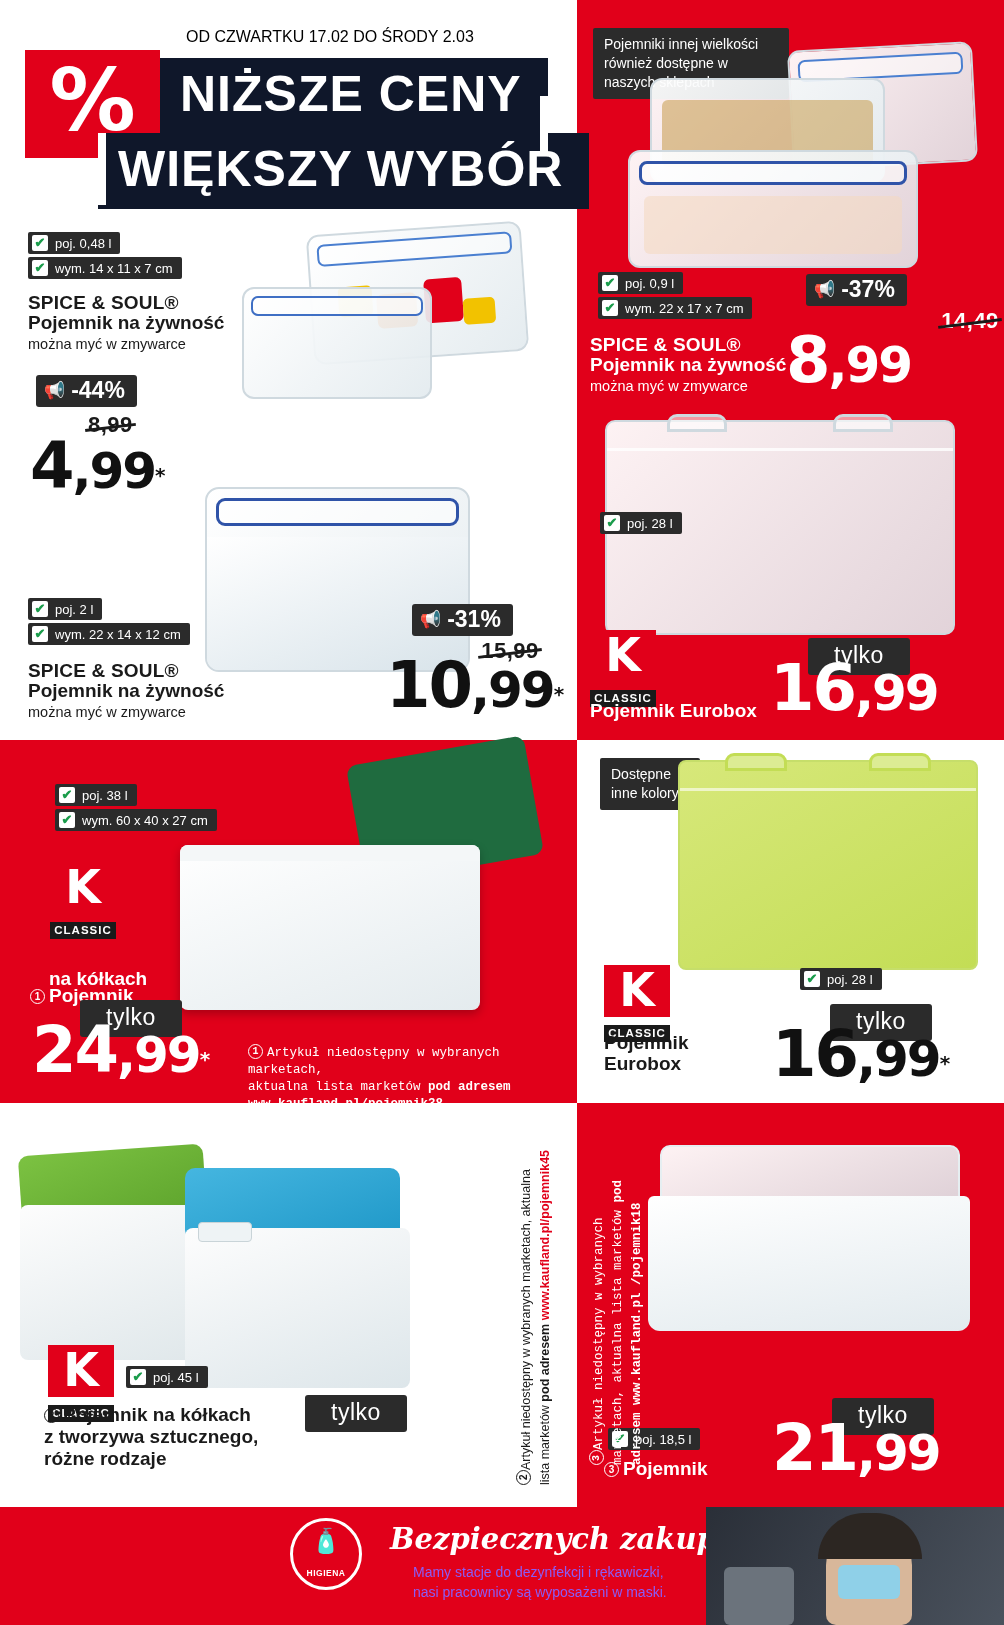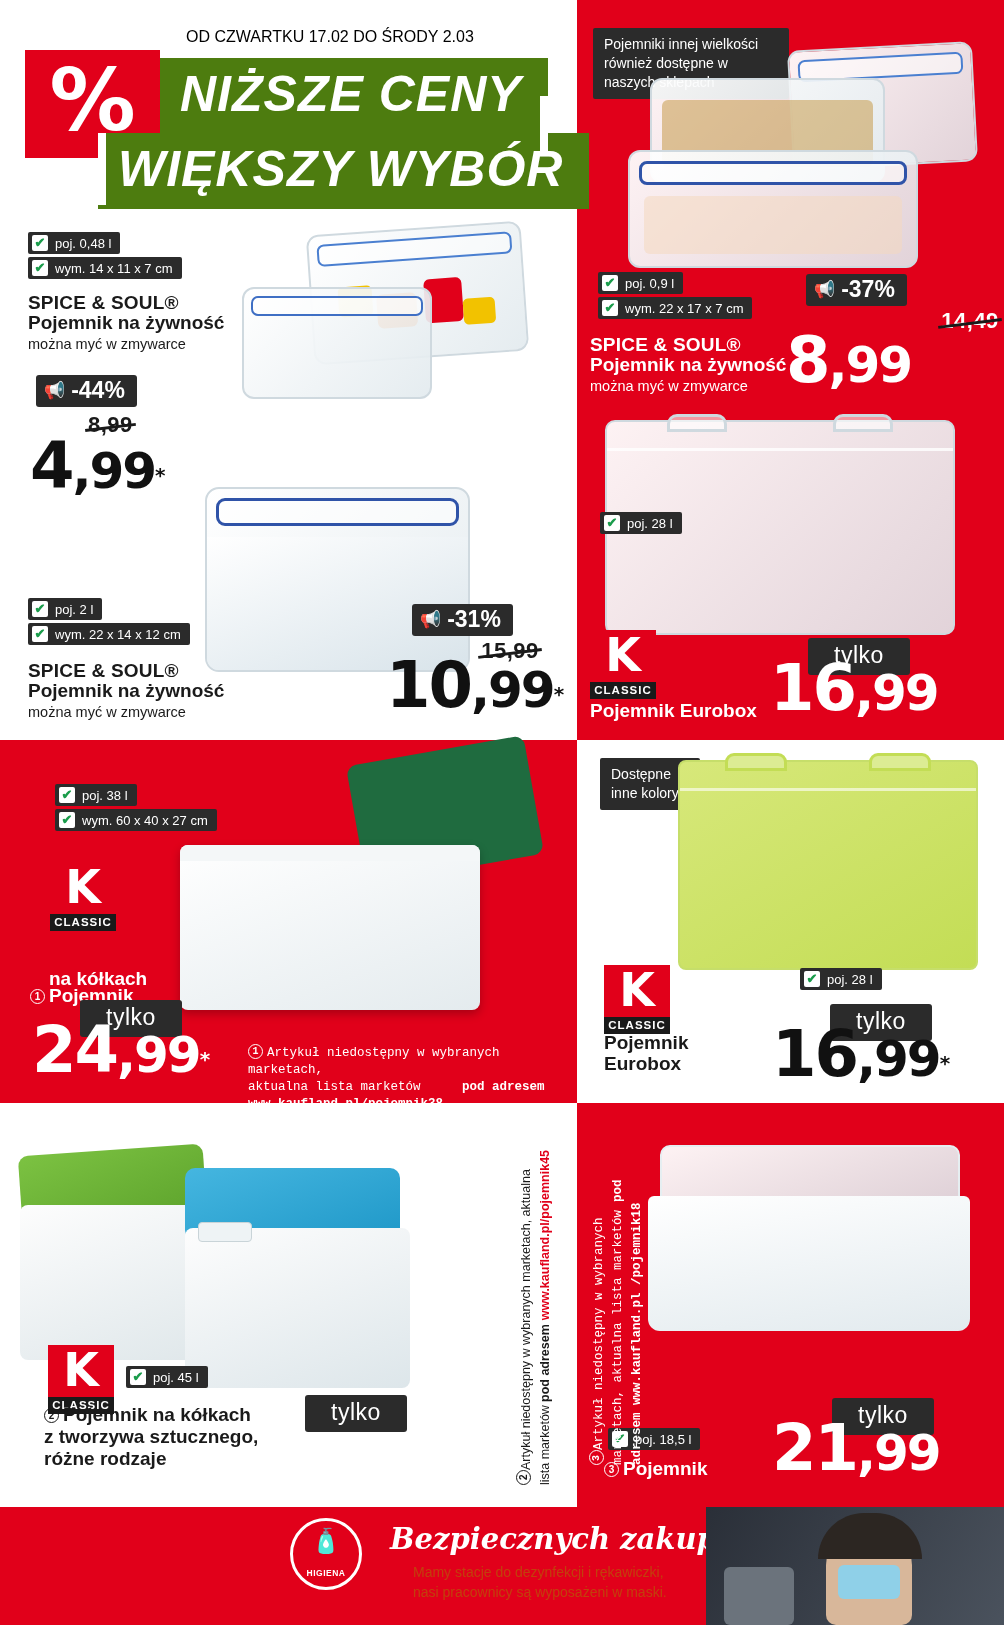--- a/index.html
+++ b/index.html
@@ -66,39 +66,39 @@
     width: 66px; height: 52px; background: #e1001a; position: relative;
   }
   .klogo .kbox::before {
     content: "K"; position: absolute; left: 50%; top: 50%;
     transform: translate(-50%, -52%);
     color: #fff; font-size: 46px; font-weight: bold;
     font-family: "DejaVu Sans", sans-serif;
   }
   .klogo .cl {
     background: #1a1a1a; color: #fff; font-size: 11.5px; font-weight: bold;
-    text-align: center; letter-spacing: 1px; padding: 2px 0 3px;
+    text-align: center; letter-spacing: 1px; padding: 2px 0 3px; margin-top: 8px;
   }
 
   
   .bg-red { background: #e1001a; }
   .bg-white { background: #fff; }
   .redbar {
-    background: #4d7c0f; color: #fff; font-weight: bold; font-style: italic;
+    background: #0f172a; color: #fff; font-weight: bold; 
     display: inline-block;
   }
 
   
   .notebox {
     background: #2b2b2b; color: #fff; font-size: 14px; line-height: 1.35;
     padding: 7px 11px; border-radius: 2px;
   }
 
   .footnote { font-size: 12.5px; color: #1a1a1a; line-height: 1.35; }
-  .footnote b { font-weight: bold; margin-left: 34px; }
+  .footnote b { font-weight: bold; }
   .footnote .url { color: #e1001a; font-weight: bold; }
   .footnote-w { color: #fff; font-family: Liberation Mono, monospace; }
   .footnote-w .url { color: #fff; }
 
   .circnum {
     display: inline-block; width: 15px; height: 15px; border: 1.5px solid #1a1a1a;
     border-radius: 50%; font-size: 10px; line-height: 13px; text-align: center;
     margin-right: 4px; vertical-align: 2px; font-weight: bold;
   }
 
@@ -385,21 +385,21 @@
     <span>marketach, aktualna lista marketów</span> <b>pod adresem www.kaufland.pl</b>
     <span class="url">/pojemnik18</span>
   </div>
 
   
   <div class="blk" style="left:290px;top:1518px;width:72px;height:72px;background:#e1001a;border:3px solid #fff;border-radius:50%;">
     <div style="position:absolute;left:50%;top:30%;transform:translate(-50%,-50%);color:#fff;font-size:24px;">🧴</div>
     <div style="position:absolute;left:50%;bottom:9px;transform:translateX(-50%);color:#fff;font-size:8.5px;font-weight:bold;letter-spacing:.5px;">HIGIENA</div>
   </div>
   <div class="blk" style="left:390px;top:1522px;color:#fff;font-size:29px;font-weight:bold;font-style:italic;font-family:'DejaVu Serif',serif;">Bezpiecznych zakupów!</div>
-  <div class="blk" style="left:413px;top:1562px;color:#c2410c;font-size:14px;line-height:1.45;">
+  <div class="blk" style="left:413px;top:1562px;color:#8b5cf6;font-size:14px;line-height:1.45;">
     <span>Mamy stacje do dezynfekcji i rękawiczki,</span><br><span>nasi pracownicy są wyposażeni w maski.</span>
   </div>
 
   
   <div class="blk" style="left:706px;top:1507px;width:298px;height:118px;background:linear-gradient(120deg,#2a2f38,#4a525d);overflow:hidden;">
     <div style="position:absolute;left:120px;top:18px;width:86px;height:100px;background:#d8b79a;border-radius:40px 40px 10px 10px;"></div>
     <div style="position:absolute;left:132px;top:58px;width:62px;height:34px;background:#8fd0e8;border-radius:6px;"></div>
     <div style="position:absolute;left:112px;top:6px;width:104px;height:46px;background:#2c2622;border-radius:50px 50px 0 0;"></div>
     <div style="position:absolute;left:18px;top:60px;width:70px;height:58px;background:#6b737c;border-radius:6px;"></div>
   </div>

